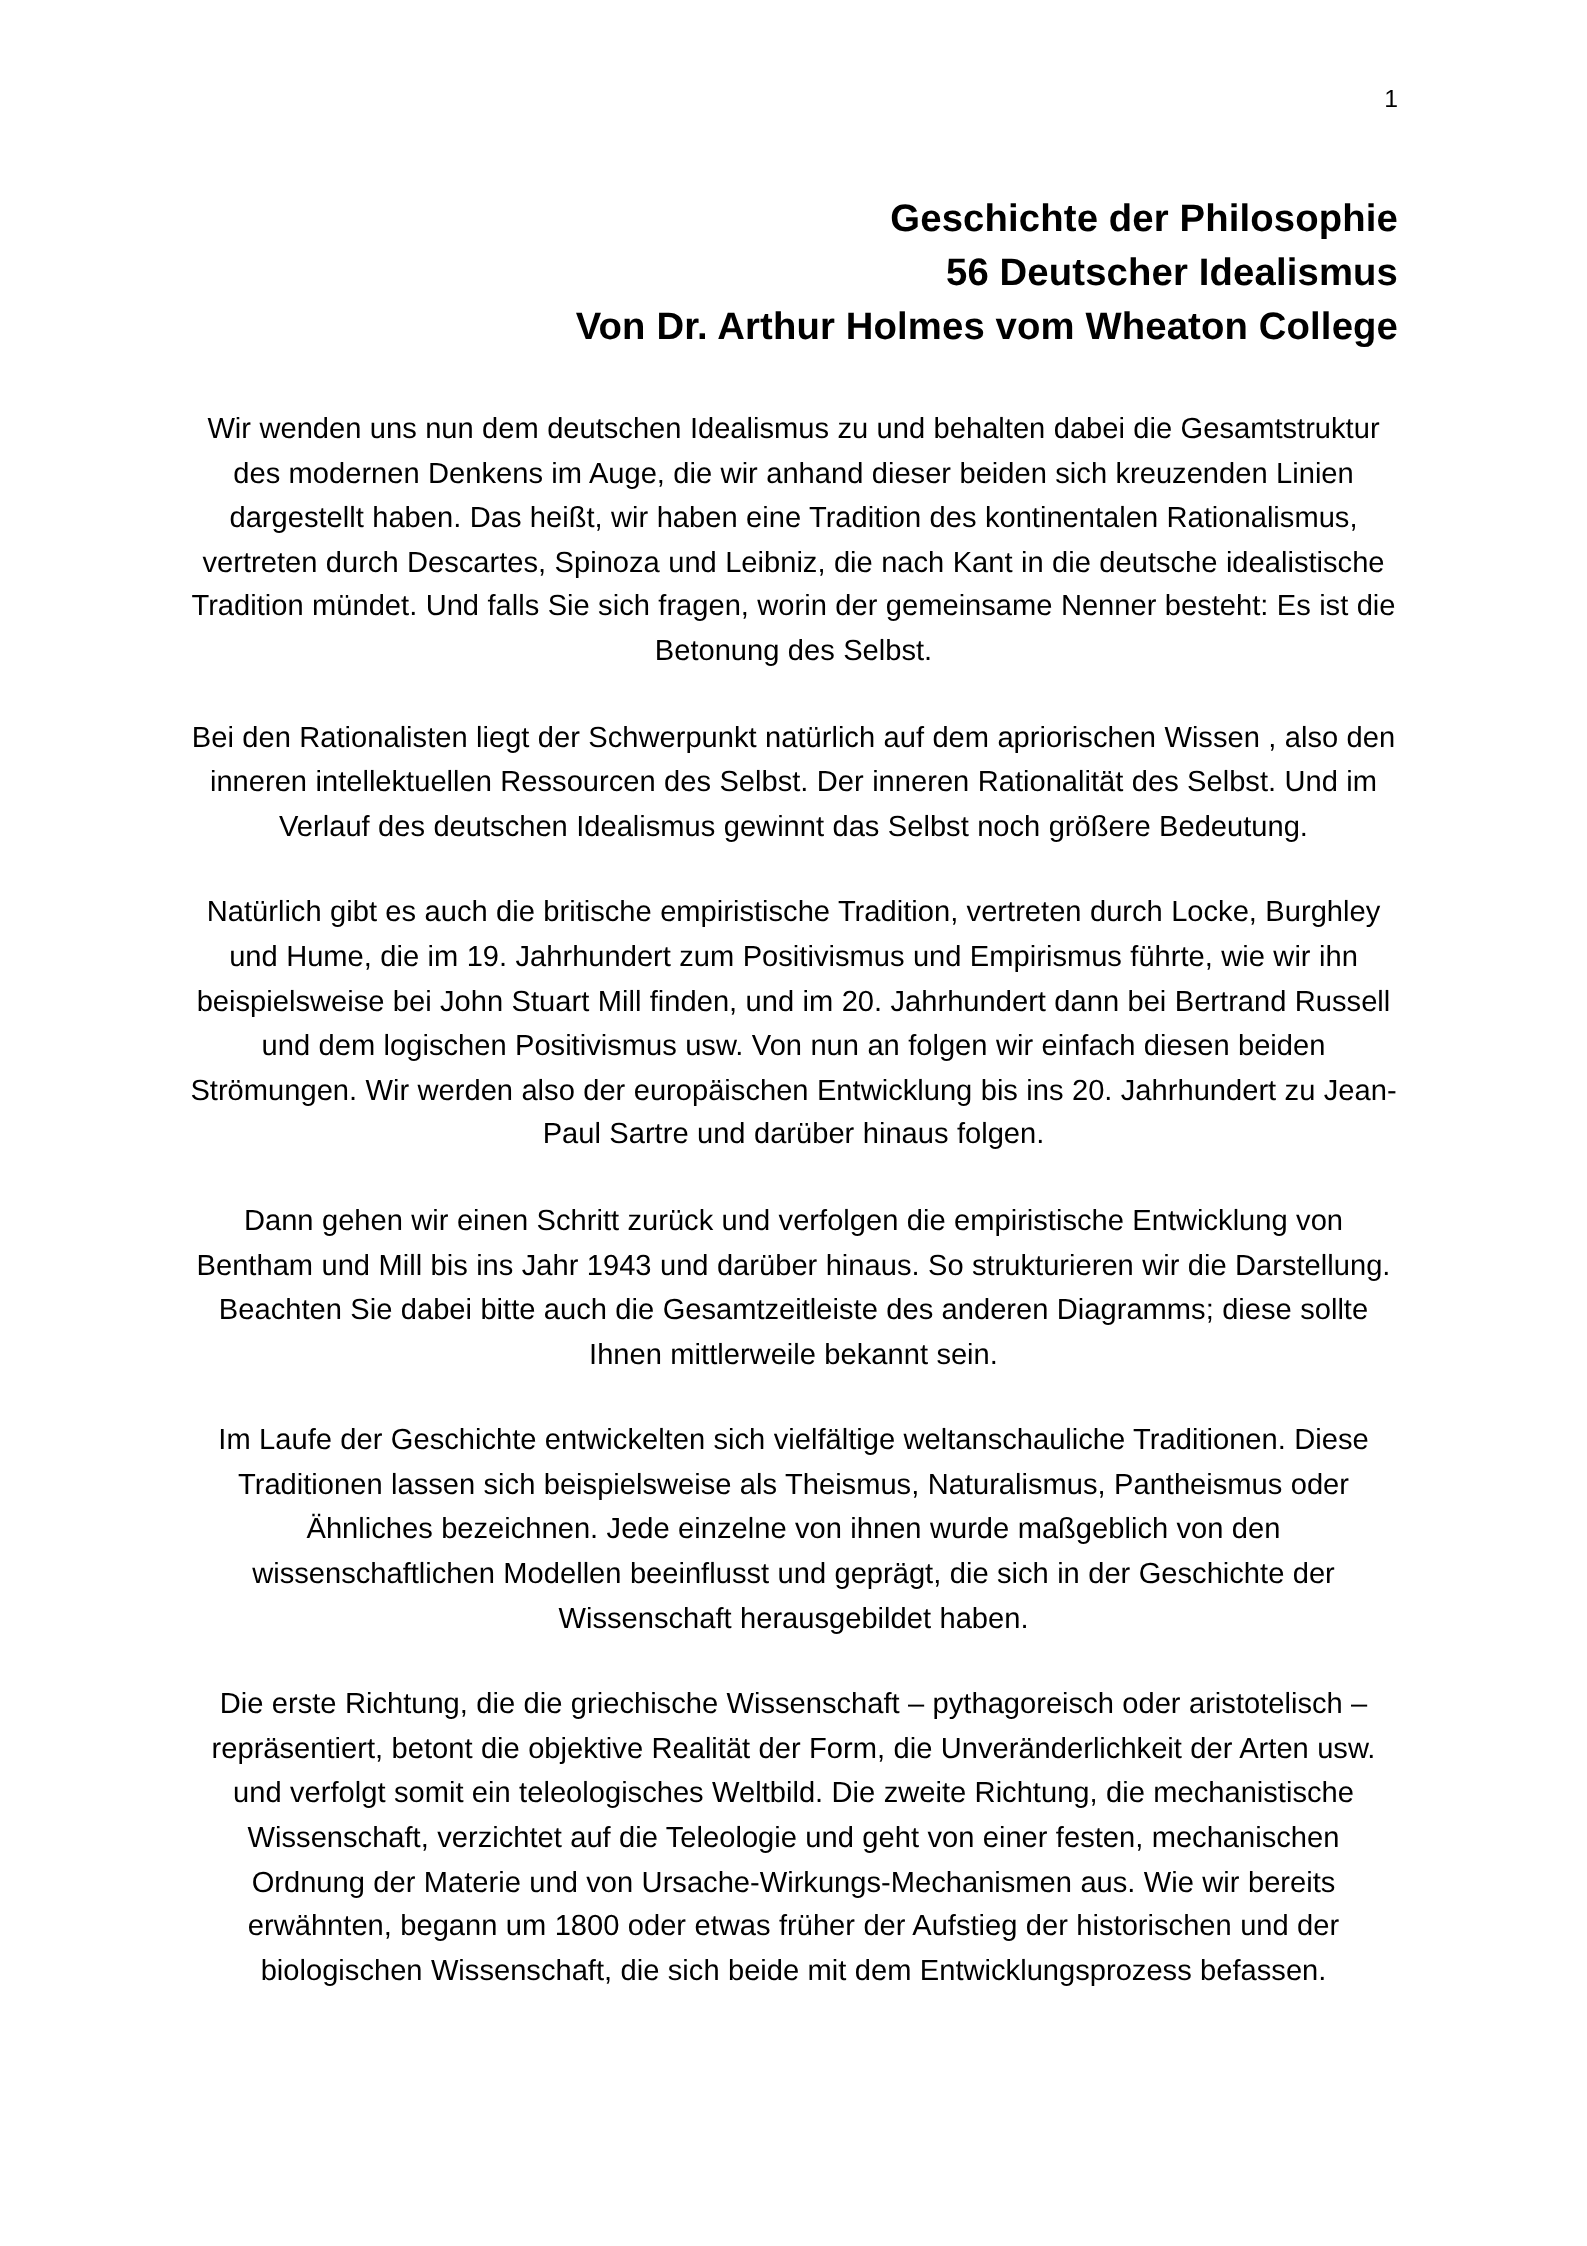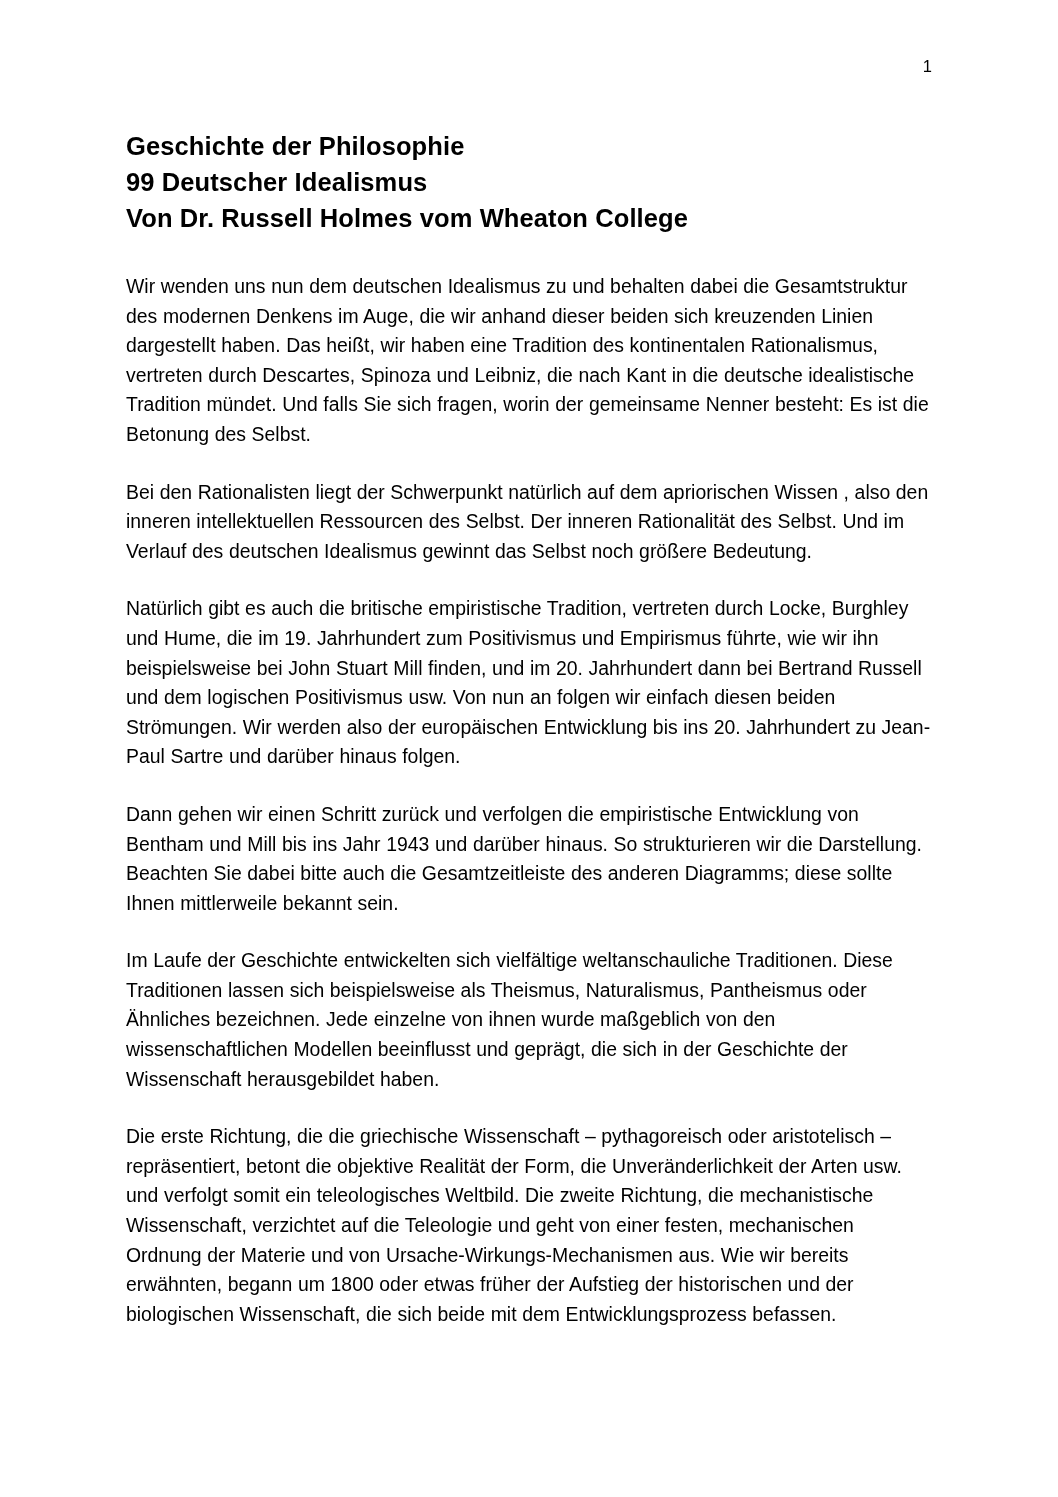--- a/index.html
+++ b/index.html
@@ -25,59 +25,59 @@
     right: 126px;
     font-size: 16.5px;
     line-height: 1;
     color: #000000;
   }
   .doc-title {
     position: absolute;
     top: 128px;
     left: 126px;
     width: 806px;
-    text-align: left;
+    text-align: right;
     font-weight: bold;
     font-size: 25.5px;
     line-height: 1.42;
     letter-spacing: 0.1px;
   }
   .doc-title .line {
     display: block;
     white-space: nowrap;
   }
   .body-text {
     position: absolute;
     top: 272px;
     left: 126px;
     width: 806px;
   }
   .body-text p {
     margin: 0 0 28px 0;
     font-size: 19.4px;
     line-height: 1.525;
-    text-align: left;
+    text-align: center;
     letter-spacing: 0.01px;
     word-spacing: 0.2px;
   }
   .body-text p:last-child {
     margin-bottom: 0;
   }
 </style>
 </head>
 <body>
 
 <div class="page">
 
   <div class="page-number">1</div>
 
   <div class="doc-title">
     <span class="line">Geschichte der Philosophie</span>
-    <span class="line">99 Deutscher Idealismus</span>
-    <span class="line">Von Dr. Russell Holmes vom Wheaton College</span>
+    <span class="line">56 Deutscher Idealismus</span>
+    <span class="line">Von Dr. Arthur Holmes vom Wheaton College</span>
   </div>
 
   <div class="body-text">
     <p>Wir wenden uns nun dem deutschen Idealismus zu und behalten dabei die Gesamtstruktur des modernen Denkens im Auge, die wir anhand dieser beiden sich kreuzenden Linien dargestellt haben. Das heißt, wir haben eine Tradition des kontinentalen Rationalismus, vertreten durch Descartes, Spinoza und Leibniz, die nach Kant in die deutsche idealistische Tradition mündet. Und falls Sie sich fragen, worin der gemeinsame Nenner besteht: Es ist die Betonung des Selbst.</p>
     <p>Bei den Rationalisten liegt der Schwerpunkt natürlich auf dem apriorischen Wissen , also den inneren intellektuellen Ressourcen des Selbst. Der inneren Rationalität des Selbst. Und im Verlauf des deutschen Idealismus gewinnt das Selbst noch größere Bedeutung.</p>
     <p>Natürlich gibt es auch die britische empiristische Tradition, vertreten durch Locke, Burghley und Hume, die im 19. Jahrhundert zum Positivismus und Empirismus führte, wie wir ihn beispielsweise bei John Stuart Mill finden, und im 20. Jahrhundert dann bei Bertrand Russell und dem logischen Positivismus usw. Von nun an folgen wir einfach diesen beiden Strömungen. Wir werden also der europäischen Entwicklung bis ins 20. Jahrhundert zu Jean-Paul Sartre und darüber hinaus folgen.</p>
     <p>Dann gehen wir einen Schritt zurück und verfolgen die empiristische Entwicklung von Bentham und Mill bis ins Jahr 1943 und darüber hinaus. So strukturieren wir die Darstellung. Beachten Sie dabei bitte auch die Gesamtzeitleiste des anderen Diagramms; diese sollte Ihnen mittlerweile bekannt sein.</p>
     <p>Im Laufe der Geschichte entwickelten sich vielfältige weltanschauliche Traditionen. Diese Traditionen lassen sich beispielsweise als Theismus, Naturalismus, Pantheismus oder Ähnliches bezeichnen. Jede einzelne von ihnen wurde maßgeblich von den wissenschaftlichen Modellen beeinflusst und geprägt, die sich in der Geschichte der Wissenschaft herausgebildet haben.</p>
     <p>Die erste Richtung, die die griechische Wissenschaft – pythagoreisch oder aristotelisch – repräsentiert, betont die objektive Realität der Form, die Unveränderlichkeit der Arten usw. und verfolgt somit ein teleologisches Weltbild. Die zweite Richtung, die mechanistische Wissenschaft, verzichtet auf die Teleologie und geht von einer festen, mechanischen Ordnung der Materie und von Ursache-Wirkungs-Mechanismen aus. Wie wir bereits erwähnten, begann um 1800 oder etwas früher der Aufstieg der historischen und der biologischen Wissenschaft, die sich beide mit dem Entwicklungsprozess befassen.</p>
   </div>

